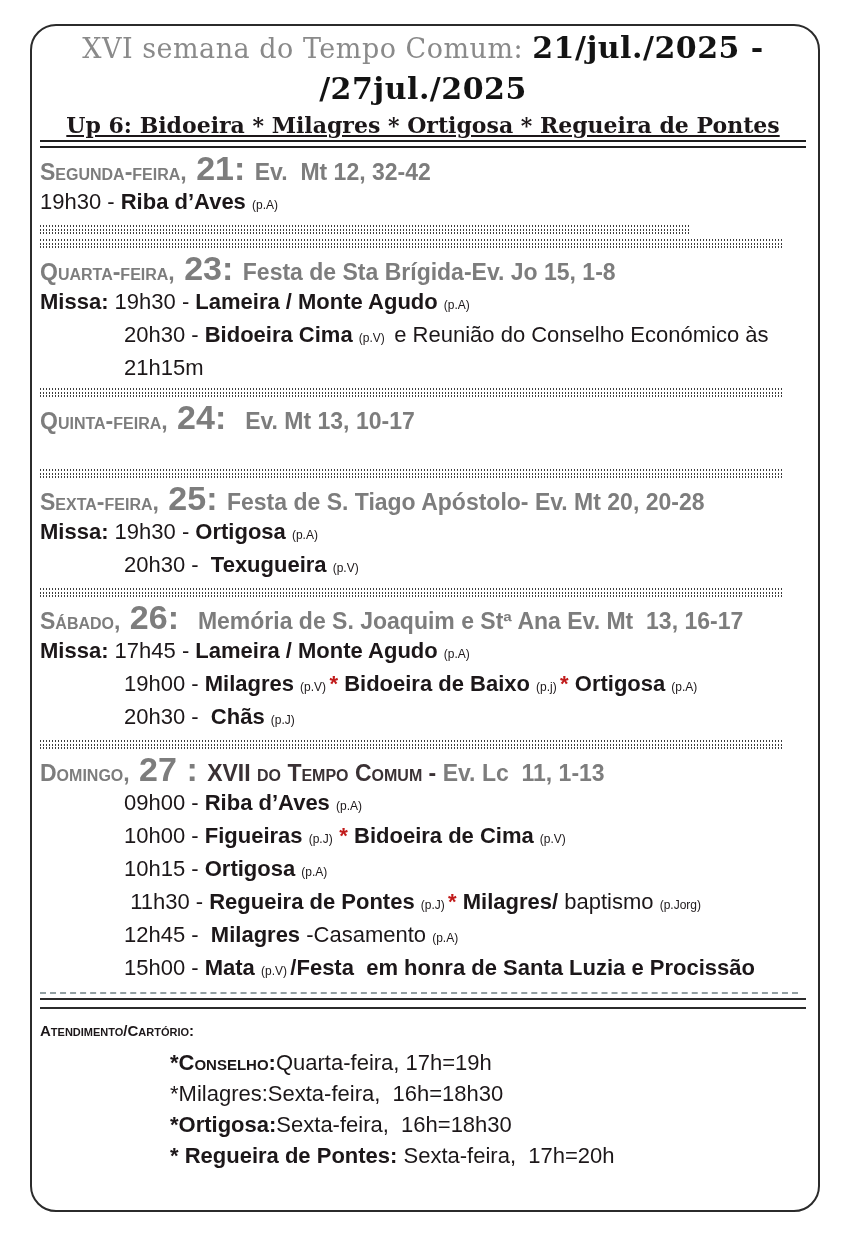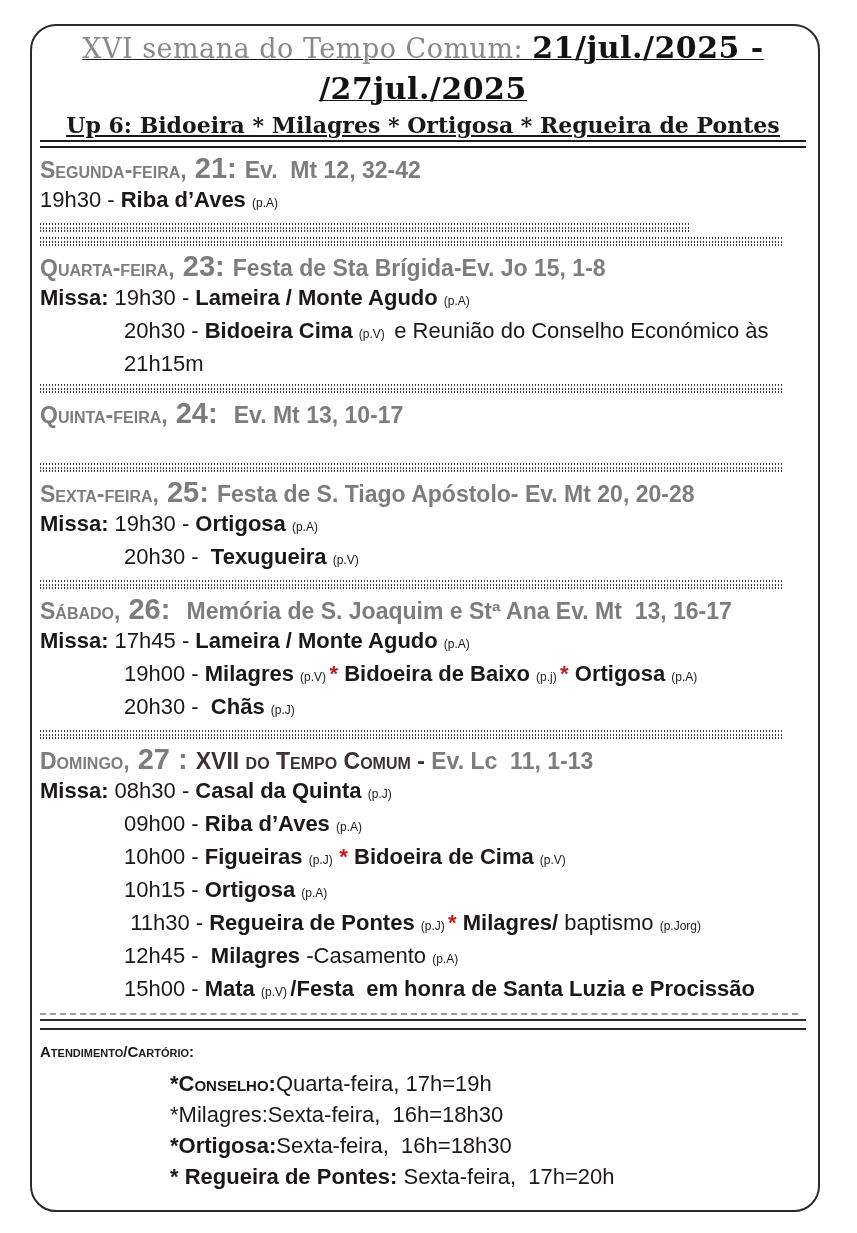--- a/index.html
+++ b/index.html
@@ -1,33 +1,33 @@
 <!DOCTYPE html>
 <html style="--accent-red: #c11b1b; --day-gray: #7d7d7d; --dark-title: #3a3134; --footer-gray: #9aa1a8;"><head>
 <meta charset="utf-8">
 <style>
   html,body{margin:0;padding:0;background:#fff;width:857px;height:1233px;
     font-family:"Liberation Sans",sans-serif;color:#1c1719;}
   .sheet{position:absolute;left:30px;top:24px;width:790px;height:1188px;
     box-sizing:border-box;border:2px solid #2b2b2b;border-radius:26px;
     background:#fff;padding:4px 12px 0 8px;overflow:hidden;}
   
-  .hdr{text-align:center;font-family:"DejaVu Serif",serif;text-decoration:underline;}
+  .hdr{text-align:center;font-family:"DejaVu Serif",serif;}
   .hdr-line1{line-height:36px;letter-spacing:.5px;}
   .hdr-gray{font-size:27px;color:#8a8a8a;}
   .hdr-dates{font-size:30px;font-weight:bold;color:#131313;}
   .hdr-line2{font-size:22px;font-weight:bold;line-height:27px;
     text-decoration:underline;}
   .rule-a{border-top:2px solid #1f1f1f;margin-top:1px;}
   .rule-b{border-top:2px solid #1f1f1f;margin-top:4px;margin-bottom:2px;}
   
   .dayhdr{font-size:23px;font-weight:bold;color:var(--day-gray);
     line-height:30px;margin-top:5px;white-space:pre-wrap;}
   .dayhdr .sc{font-variant:small-caps;}
-  .dayhdr .num{font-size:29px;}
+  .dayhdr .num{font-size:34px;}
   .dayhdr .dark{color:var(--dark-title);font-variant:small-caps;}
   .line{font-size:22px;line-height:30px;white-space:pre-wrap;}
   .line .b{font-weight:bold;}
   .line .sm{font-size:12px;}
   .line .red{color:var(--accent-red);font-weight:bold;}
   .line .cap2{font-variant:small-caps;}
   .ind{margin-left:84px;}
   .section.empty{padding-bottom:28px;}
   
   .div-dotted{height:9px;margin:5px 0 4px 0;width:97%;
@@ -80,21 +80,20 @@
       <div class="div-dotted"></div>
       <div class="section">
         <div class="dayhdr"><span class="sc">Sábado,</span><span class="num"> 26:  </span><span class="feast">Memória de S. Joaquim e Stª Ana Ev. Mt  13, 16-17</span></div>
         <div class="line"><span class="b">Missa: </span><span>17h45 - </span><span class="b">Lameira / Monte Agudo </span><span class="sm">(p.A)</span></div>
         <div class="line ind"><span>19h00 - </span><span class="b">Milagres </span><span class="sm">(p.V) </span><span class="red">* </span><span class="b">Bidoeira de Baixo </span><span class="sm">(p.j) </span><span class="red">* </span><span class="b">Ortigosa </span><span class="sm">(p.A)</span></div>
         <div class="line ind"><span>20h30 -  </span><span class="b">Chãs </span><span class="sm">(p.J)</span></div>
       </div>
       <div class="div-dotted"></div>
       <div class="section">
         <div class="dayhdr"><span class="sc">Domingo,</span><span class="num"> 27 : </span><span class="dark">XVII do Tempo Comum - </span><span class="feast">Ev. Lc  11, 1-13</span></div>
-        <div class="line"><span class="b">Missa: </span><span>08h30 - </span><span class="b">Casal da Quinta </span><span class="sm">(p.J)</span></div>
         <div class="line ind"><span>09h00 - </span><span class="b">Riba d’Aves </span><span class="sm">(p.A)</span></div>
         <div class="line ind"><span>10h00 - </span><span class="b">Figueiras </span><span class="sm">(p.J)  </span><span class="red">* </span><span class="b">Bidoeira de Cima </span><span class="sm">(p.V)</span></div>
         <div class="line ind"><span>10h15 - </span><span class="b">Ortigosa </span><span class="sm">(p.A)</span></div>
         <div class="line ind"><span> 11h30 - </span><span class="b">Regueira de Pontes </span><span class="sm">(p.J) </span><span class="red">* </span><span class="b">Milagres/ </span><span>baptismo </span><span class="sm">(p.Jorg)</span></div>
         <div class="line ind"><span>12h45 -  </span><span class="b">Milagres </span><span>-Casamento </span><span class="sm">(p.A)</span></div>
         <div class="line ind"><span>15h00 - </span><span class="b">Mata </span><span class="sm">(p.V) </span><span class="b">/</span><span class="b">Festa  em honra de Santa Luzia e Procissão</span></div>
       </div>
       <div class="div-dashed"></div>
       <div class="div-double"></div>
     </div>

